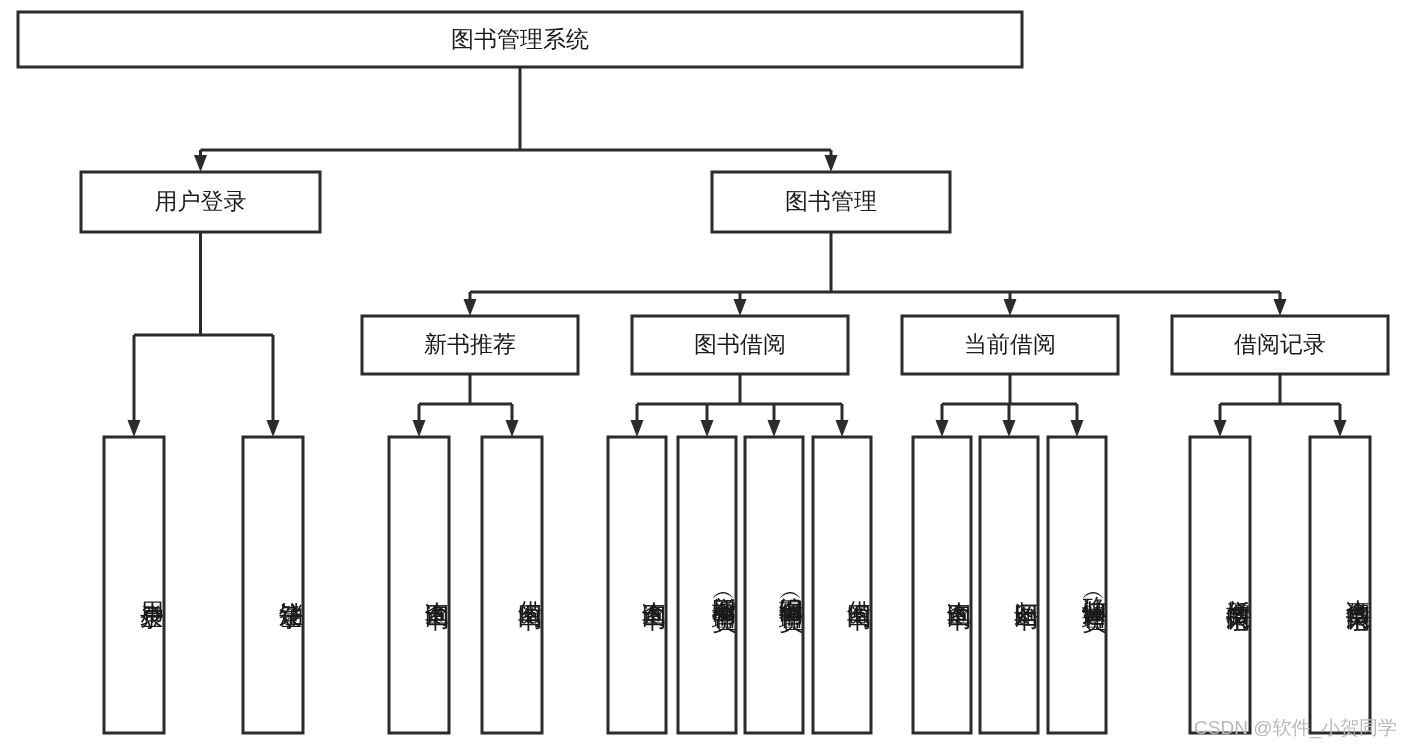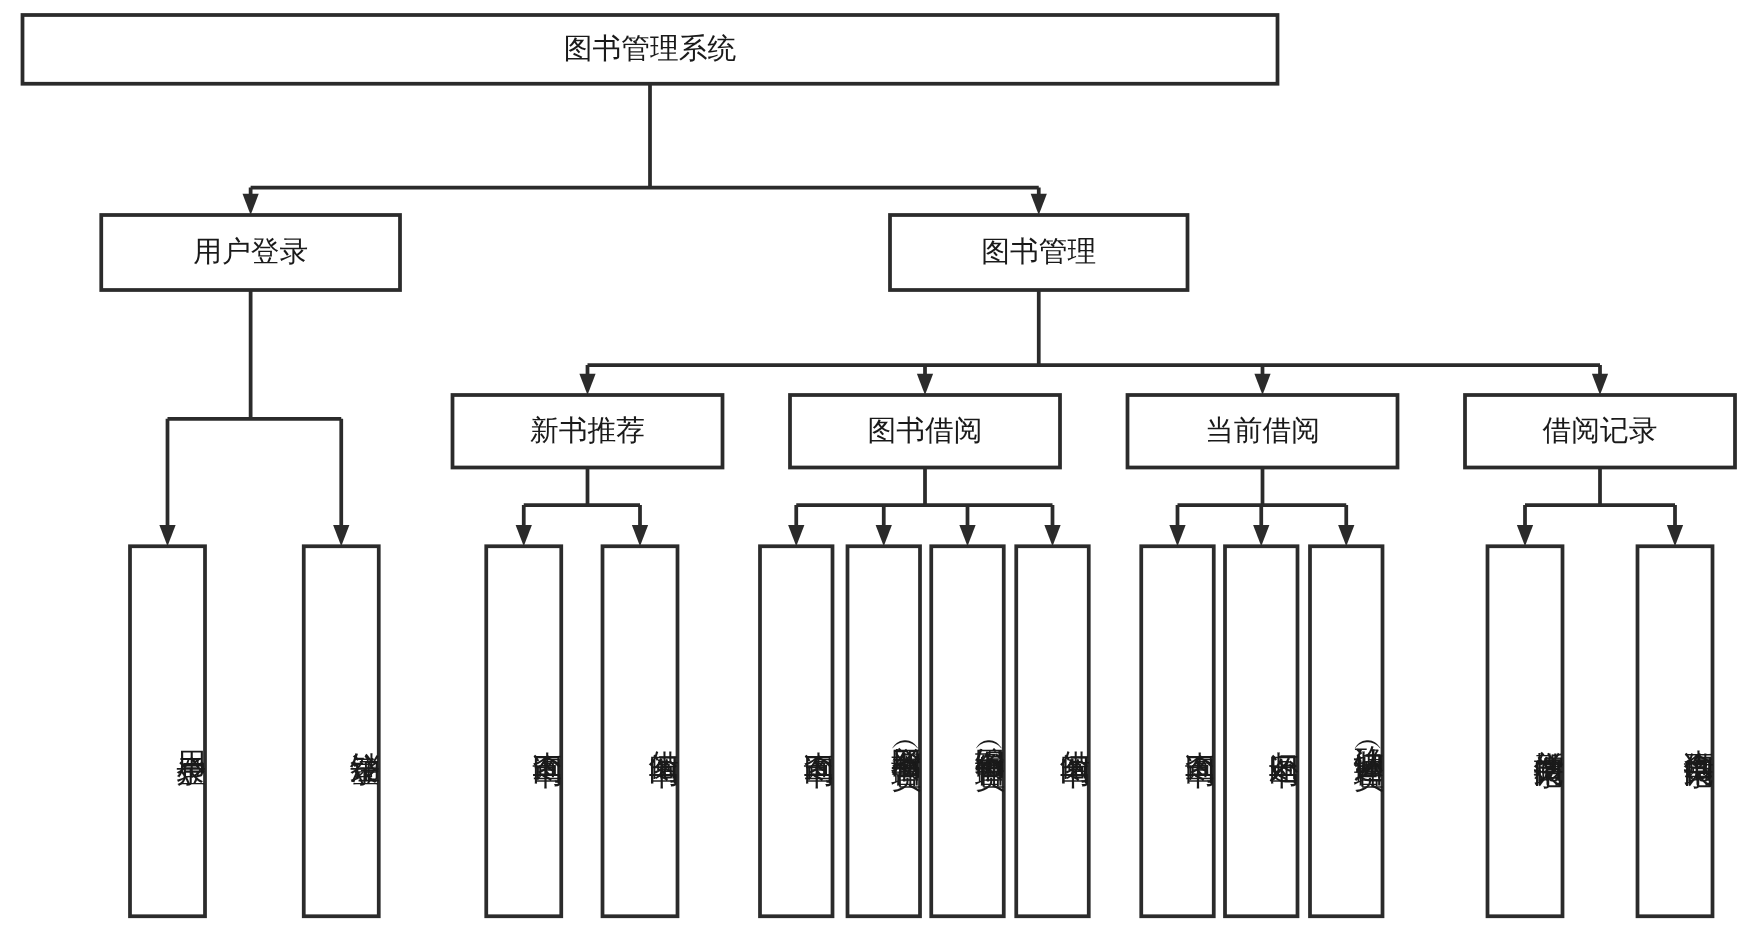--- a/index.html
+++ b/index.html
@@ -173,13 +173,14 @@
       <div class="node-label-v" style="left: 608px; top: 449px; width: 58px; height: 274px;">查询图书</div>
       <div class="node-label-v" style="left: 678px; top: 449px; width: 58px; height: 274px;">新增图书（管理员）</div>
       <div class="node-label-v" style="left: 745px; top: 449px; width: 58px; height: 274px;">编辑图书（管理员）</div>
       <div class="node-label-v" style="left: 813px; top: 449px; width: 58px; height: 274px;">借阅图书</div>
       <div class="node-label-v" style="left: 913px; top: 449px; width: 58px; height: 274px;">查询图书</div>
       <div class="node-label-v" style="left: 980px; top: 449px; width: 58px; height: 274px;">归还图书</div>
       <div class="node-label-v" style="left: 1048px; top: 449px; width: 58px; height: 274px;">确认归还（管理员）</div>
       <div class="node-label-v" style="left: 1190px; top: 449px; width: 60px; height: 274px;">新增借阅记录</div>
       <div class="node-label-v" style="left: 1310px; top: 449px; width: 60px; height: 274px;">查询借阅记录</div>
     </div>
+  <div class="watermark">CSDN @软件_小贺同学</div>
 </div>
 
 </body></html>

